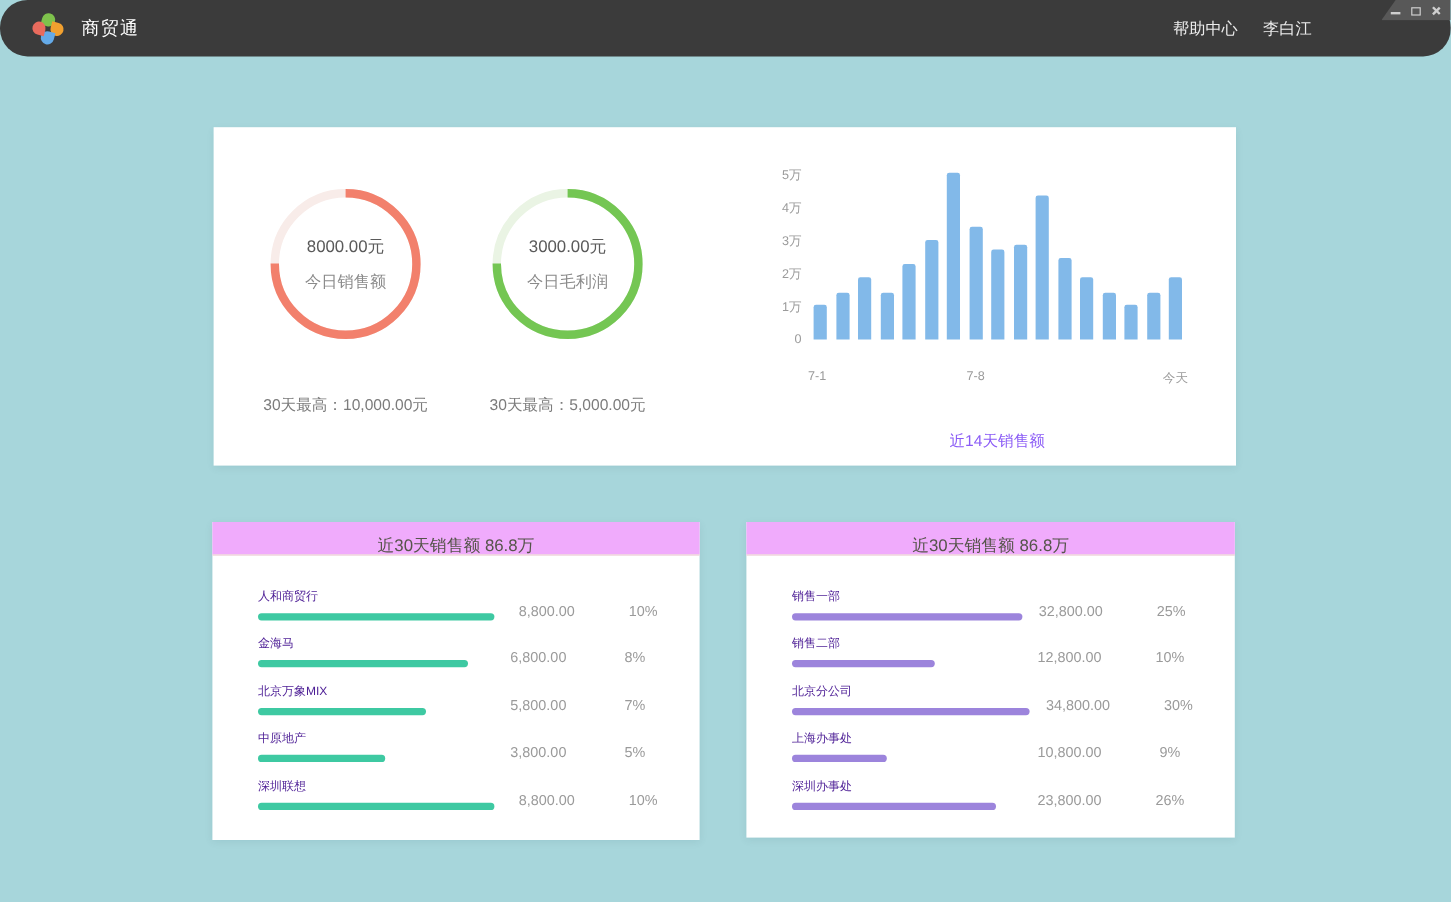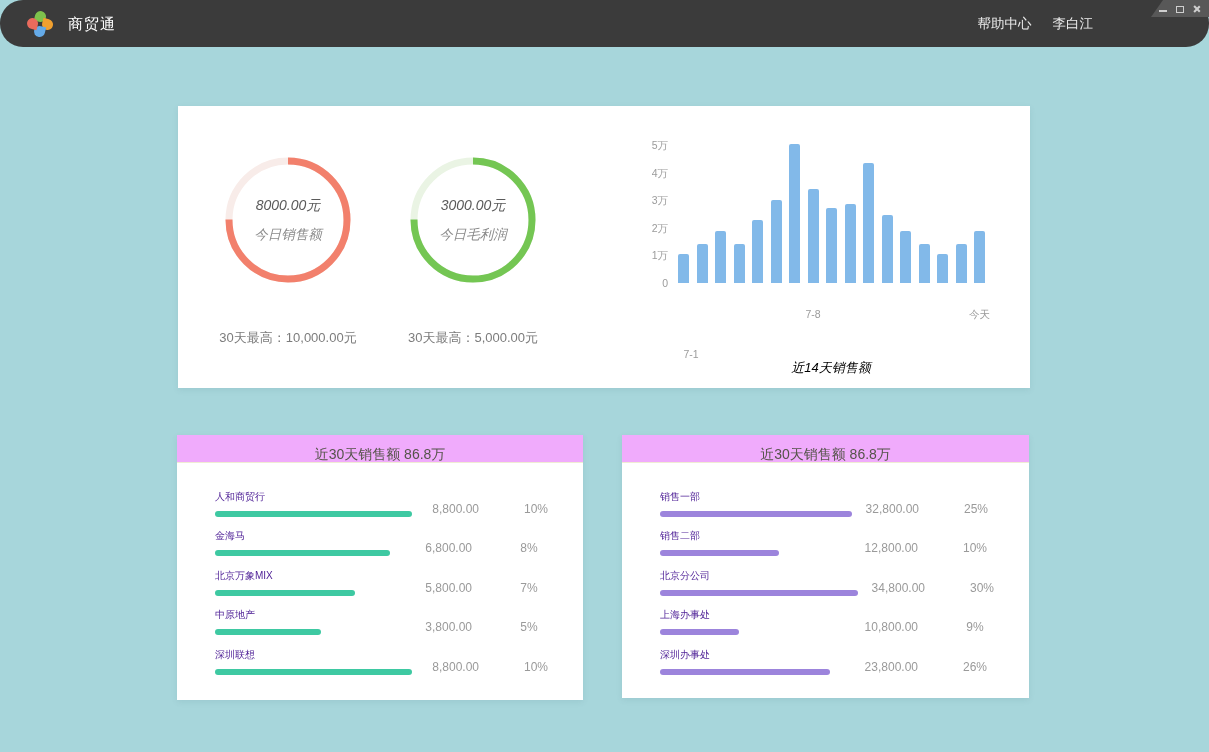--- a/index.html
+++ b/index.html
@@ -54,21 +54,21 @@
   }
   .top-card { left:178px; top:106px; width:852px; height:282px; }
 
   
   .gauge { position:absolute; top:0; height:282px; width:190px; }
   .gauge-0 { left:15px; }
   .gauge-1 { left:200px; }
   .gauge svg { position:absolute; left:29px; top:48px; }
   .gauge-center {
     position:absolute; left:29px; top:48px; width:132px; height:132px;
-    display:flex; flex-direction:column; align-items:center; justify-content:center; gap:11px;font-style:italic;
+    display:flex; flex-direction:column; align-items:center; justify-content:center; gap:11px;
   }
   .gauge-value { font-size:14px; color:#5a5a5a; }
   .gauge-label { font-size:13.5px; color:#8a8a8a; }
   .gauge-footer {
     position:absolute; left:0; top:223px; width:100%;
     text-align:center; font-size:13px; color:#7c7c7c;
   }
 
   
   .barchart { position:absolute; left:445px; top:30px; width:395px; height:252px; }
@@ -81,21 +81,21 @@
   .ylab {
     position:absolute; right:317px; width:40px; text-align:right;
     font-size:10.5px; color:#9b9b9b;
   }
   .xlab {
     position:absolute; top:163px; transform:translateX(-50%);
     font-size:10.5px; color:#9b9b9b; white-space:nowrap;
   }
   .chart-title {
     position:absolute; top:223px; left:208px; transform:translateX(-50%);
-    font-size:13px; color:#000000; white-space:nowrap;font-style:italic;
+    font-size:13px; color:#8b5cf6; white-space:nowrap;
   }
 
   
   .panel-0 { left:177px; top:435px; width:406px; height:265px; }
   .panel-1 { left:622px; top:435px; width:407px; height:263px; }
   .panel-header {
     height:28px; line-height:38px; text-align:center;
     background:#f0abfc; border-bottom:1px solid #f0ecd4;
     font-size:14px; color:#55544a;
   }
@@ -183,21 +183,21 @@
           <div class="bar" style="height: 28.98px; background: rgb(130, 185, 233);"></div>
           <div class="bar" style="height: 38.64px; background: rgb(130, 185, 233);"></div>
           <div class="bar" style="height: 52.44px; background: rgb(130, 185, 233);"></div>
         </div>
     <span class="ylab" style="top: -6px;">5万</span>
         <span class="ylab" style="top: 21.6px;">4万</span>
         <span class="ylab" style="top: 49.2px;">3万</span>
         <span class="ylab" style="top: 76.8px;">2万</span>
         <span class="ylab" style="top: 104.4px;">1万</span>
         <span class="ylab" style="top: 132px;">0</span>
-        <span class="xlab" style="left: 13px; margin-top: 40px;">7-1</span>
+        <span class="xlab" style="left: 3px;">7-1</span>
         <span class="xlab" style="left: 135px;">7-8</span>
         <span class="xlab" style="left: 301.5px;">今天</span>
       </div>
     <div class="chart-title">近14天销售额</div>
   </div>
 
 </section>
 
 <section class="card panel-0">
   <div class="panel-header">近30天销售额 86.8万</div>

